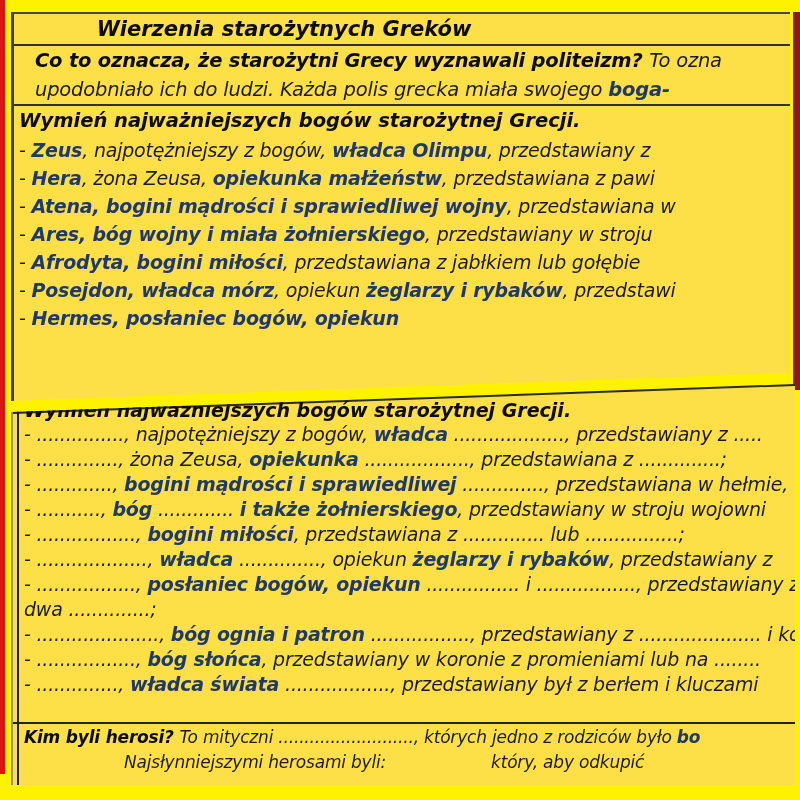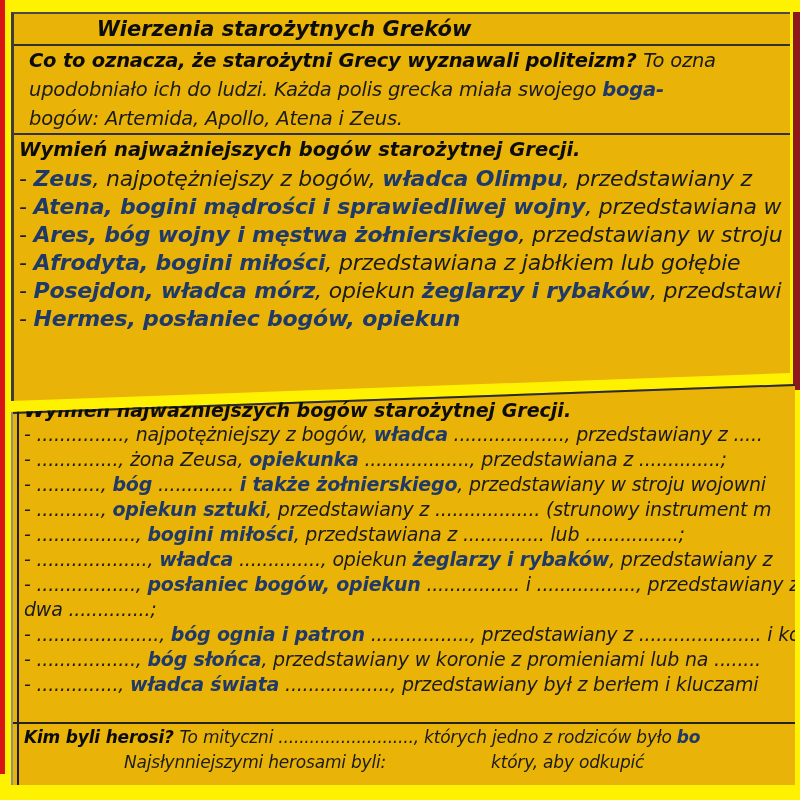--- a/index.html
+++ b/index.html
@@ -1,42 +1,42 @@
 <!DOCTYPE html>
 <html><head>
 <meta charset="utf-8">
 <style>
   html,body{margin:0;padding:0;}
   .page{position:relative;width:800px;height:800px;background:#fff200;overflow:hidden;
         font-family:"DejaVu Sans","Liberation Sans",sans-serif;}
   .strip-left{position:absolute;left:0;top:0;width:5px;height:774px;background:#d91414;}
   .strip-right{position:absolute;left:793px;top:12px;width:7px;height:378px;background:#8e181c;}
 
-  .card{position:absolute;background:#eab308;overflow:hidden;}
+  .card{position:absolute;background:#fde047;overflow:hidden;}
   .card1{left:11px;top:12px;width:776px;height:392px;
          border-top:2px solid #4a4a4a;border-left:3px solid #3c3c3c;
          clip-path:polygon(0 0,100% 0,100% 361px,0 389px);}
   .card2{left:11px;top:384px;width:782px;height:401px;
          border-left:2px solid #8f8f8f;
          clip-path:polygon(0 28px,100% 0,100% 100%,0 100%);}
   .diag-border{position:absolute;left:0;top:27px;width:102%;height:3px;background:#2b2b2b;
          transform-origin:0 50%;transform:rotate(-2.05deg);}
   .vline-inner{position:absolute;left:4px;top:26px;bottom:0;width:2px;background:#1e1e1e;}
   .sep{height:2px;background:#323232;width:100%;}
   .divider2{position:absolute;left:0;top:338px;width:100%;height:2px;background:#232323;}
 
   .title-row{width:540px;height:30px;line-height:30px;text-align:center;
              font-size:21px;font-weight:bold;font-style:italic;color:#0d0d0d;}
   .line{white-space:nowrap;font-style:italic;letter-spacing:-0.2px;}
-  #c1-para{padding-left:15px;}
+  #c1-para{padding-left:21px;}
   #c1-para .line{height:29px;line-height:29px;font-size:19.5px;}
   #c1-header{padding-left:5px;height:30px;line-height:30px;font-size:19.5px;
              font-weight:bold;font-style:italic;color:#0d0d0d;white-space:nowrap;}
   #c1-gods{padding-left:5px;}
-  #c1-gods .line{height:28px;line-height:28px;font-size:22px;}
+  #c1-gods .line{height:28px;line-height:28px;font-size:19px;}
   #c2-header{position:absolute;left:11px;top:14px;height:25px;line-height:25px;
              font-size:19px;font-weight:bold;font-style:italic;color:#0d0d0d;white-space:nowrap;}
   #c2-gods{position:absolute;left:11px;top:38px;right:0;}
   #c2-gods .line{height:25px;line-height:25px;font-size:19px;}
   #c2-heros{position:absolute;left:11px;top:341px;right:0;}
   #c2-heros .line{height:25px;line-height:25px;font-size:17px;}
 
   .seg{font-style:italic;}
   .seg.n{color:#1b1b1b;}
   .seg.b{color:#0c0c0c;font-weight:bold;}
@@ -49,43 +49,43 @@
 <div class="page">
   <div class="strip-left"></div>
   <div class="strip-right"></div>
 
   <div class="card card1">
     <div class="title-row">Wierzenia starożytnych Greków</div>
     <div class="sep"></div>
     <div id="c1-para">
         <div class="line"><span class="seg b">Co to oznacza, że starożytni Grecy wyznawali politeizm? </span><span class="seg n">To ozna</span></div>
         <div class="line"><span class="seg n">upodobniało ich do ludzi. Każda polis grecka miała swojego </span><span class="seg nb">boga-</span></div>
-        <div class="line"><span class="seg n">bogów: Artemida, Apollo, Atena i Zeus.</span></div>
       </div>
     <div class="sep"></div>
     <div id="c1-header">Wymień najważniejszych bogów starożytnej Grecji.</div>
     <div id="c1-gods">
         <div class="line"><span class="seg n">- </span><span class="seg nb">Zeus</span><span class="seg n">, najpotężniejszy z bogów, </span><span class="seg nb">władca Olimpu</span><span class="seg n">, przedstawiany z</span></div>
+        <div class="line"><span class="seg n">- </span><span class="seg nb">Hera</span><span class="seg n">, żona Zeusa, </span><span class="seg nb">opiekunka małżeństw</span><span class="seg n">, przedstawiana z pawi</span></div>
         <div class="line"><span class="seg n">- </span><span class="seg nb">Atena, bogini mądrości i sprawiedliwej wojny</span><span class="seg n">, przedstawiana w</span></div>
-        <div class="line"><span class="seg n">- </span><span class="seg nb">Ares, bóg wojny i męstwa żołnierskiego</span><span class="seg n">, przedstawiany w stroju</span></div>
+        <div class="line"><span class="seg n">- </span><span class="seg nb">Ares, bóg wojny i miała żołnierskiego</span><span class="seg n">, przedstawiany w stroju</span></div>
         <div class="line"><span class="seg n">- </span><span class="seg nb">Afrodyta, bogini miłości</span><span class="seg n">, przedstawiana z jabłkiem lub gołębie</span></div>
         <div class="line"><span class="seg n">- </span><span class="seg nb">Posejdon, władca mórz</span><span class="seg n">, opiekun </span><span class="seg nb">żeglarzy i rybaków</span><span class="seg n">, przedstawi</span></div>
         <div class="line"><span class="seg n">- </span><span class="seg nb">Hermes, posłaniec bogów, opiekun</span></div>
       </div>
   </div>
 
   <div class="card card2">
     <div class="diag-border"></div>
     <div class="vline-inner"></div>
     <div id="c2-header">Wymień najważniejszych bogów starożytnej Grecji.</div>
     <div id="c2-gods">
         <div class="line"><span class="seg n">- ..............., najpotężniejszy z bogów, </span><span class="seg nb">władca</span><span class="seg n"> ..................., przedstawiany z .....</span></div>
         <div class="line"><span class="seg n">- .............., żona Zeusa, </span><span class="seg nb">opiekunka</span><span class="seg n"> .................., przedstawiana z ..............;</span></div>
+        <div class="line"><span class="seg n">- ............., </span><span class="seg nb">bogini mądrości i sprawiedliwej</span><span class="seg n"> .............., przedstawiana w hełmie,</span></div>
         <div class="line"><span class="seg n">- ..........., </span><span class="seg nb">bóg</span><span class="seg n"> ............. </span><span class="seg nb">i także żołnierskiego</span><span class="seg n">, przedstawiany w stroju wojowni</span></div>
-        <div class="line"><span class="seg n">- ..........., </span><span class="seg nb">opiekun sztuki</span><span class="seg n">, przedstawiany z .................. (strunowy instrument m</span></div>
         <div class="line"><span class="seg n">- ................., </span><span class="seg nb">bogini miłości</span><span class="seg n">, przedstawiana z .............. lub ................;</span></div>
         <div class="line"><span class="seg n">- ..................., </span><span class="seg nb">władca</span><span class="seg n"> .............., opiekun </span><span class="seg nb">żeglarzy i rybaków</span><span class="seg n">, przedstawiany z</span></div>
         <div class="line"><span class="seg n">- ................., </span><span class="seg nb">posłaniec bogów, opiekun</span><span class="seg n"> ................ i ................., przedstawiany z</span></div>
         <div class="line"><span class="seg n">dwa ..............;</span></div>
         <div class="line"><span class="seg n">- ....................., </span><span class="seg nb">bóg ognia i patron</span><span class="seg n"> ................., przedstawiany z ..................... i ko</span></div>
         <div class="line"><span class="seg n">- ................., </span><span class="seg nb">bóg słońca</span><span class="seg n">, przedstawiany w koronie z promieniami lub na ........</span></div>
         <div class="line"><span class="seg n">- .............., </span><span class="seg nb">władca świata</span><span class="seg n"> .................., przedstawiany był z berłem i kluczami</span></div>
       </div>
     <div class="divider2"></div>
     <div id="c2-heros">

